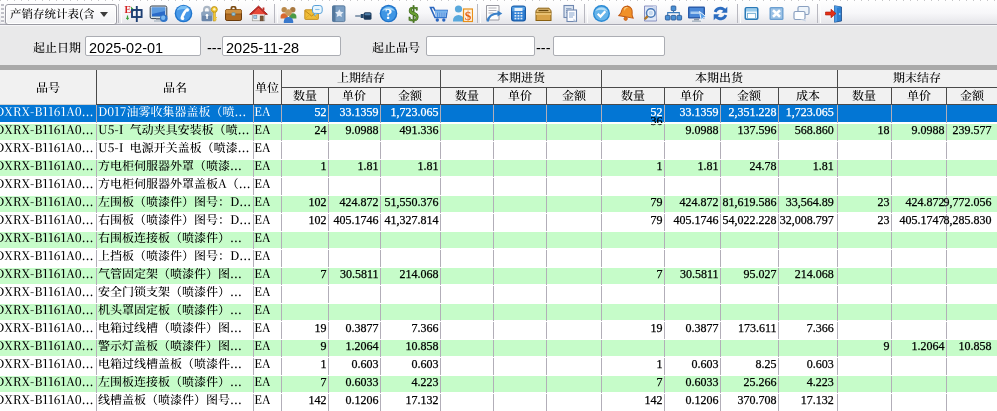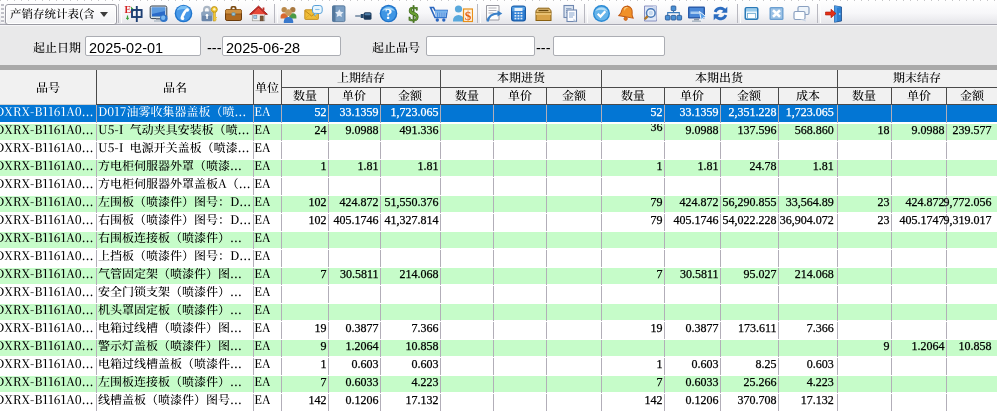--- a/index.html
+++ b/index.html
@@ -40,21 +40,21 @@
           <use href="#g8D77" x="0"></use>
           <use href="#g6B62" x="1000"></use>
           <use href="#g65E5" x="2000"></use>
           <use href="#g671F" x="3000"></use>
         </g>
       </svg></div>
     <div class="inp" style="left:85px;top:36px;width:114px"></div>
     <div class="dtx" style="left:89px;top:40.5px">2025-02-01</div>
     <div class="dtx" style="left:207px;top:40.5px">---</div>
     <div class="inp" style="left:222px;top:36px;width:117px"></div>
-    <div class="dtx" style="left:226px;top:40.5px">2025-06-28</div>
+    <div class="dtx" style="left:226px;top:40.5px">2025-11-28</div>
     <div style="position:absolute;left:372px;top:40.5px"><svg width="48.0" height="15" style="">
         <g transform="translate(0,11) scale(0.012000,0.012000)">
           <use href="#g8D77" x="0"></use>
           <use href="#g6B62" x="1000"></use>
           <use href="#g54C1" x="2000"></use>
           <use href="#g53F7" x="3000"></use>
         </g>
       </svg></div>
     <div class="inp" style="left:426px;top:36px;width:107px"></div>
     <div class="dtx" style="left:536px;top:40.5px">---</div>
@@ -324,21 +324,21 @@
       </svg></div>
     <div style="position:absolute;left:253.5px;top:123.39999999999999px"><svg width="16.6" height="15" style="">
         <g transform="translate(0,11) scale(0.012000,0.012000)">
           <use href="#g0045" x="0"></use>
           <use href="#g0041" x="656"></use>
         </g>
       </svg></div>
     <div class="num" style="right:670.5px;top:123.7px;">24</div>
     <div class="num" style="right:618.5px;top:123.7px;">9.0988</div>
     <div class="num" style="right:558.5px;top:123.7px;">491.336</div>
-    <div class="num" style="right:334.5px;top:121px;margin-left:40px;">36</div>
+    <div class="num" style="right:334.5px;top:115px;margin-left:40px;">36</div>
     <div class="num" style="right:278.5px;top:123.7px;">9.0988</div>
     <div class="num" style="right:220.5px;top:123.7px;">137.596</div>
     <div class="num" style="right:163.2px;top:123.7px;">568.860</div>
     <div class="num" style="right:107.5px;top:123.7px;">18</div>
     <div class="num" style="right:52.5px;top:123.7px;">9.0988</div>
     <div class="num" style="right:5.5px;top:123.7px;">239.577</div>
     <div style="position:absolute;left:-5px;top:141.4px"><svg width="98.5" height="15" style="">
         <g transform="translate(0,11) scale(0.012000,0.012000)">
           <use href="#g0044" x="0"></use>
           <use href="#g0058" x="775"></use>
@@ -519,21 +519,21 @@
         <g transform="translate(0,11) scale(0.012000,0.012000)">
           <use href="#g0045" x="0"></use>
           <use href="#g0041" x="656"></use>
         </g>
       </svg></div>
     <div class="num" style="right:670.5px;top:195.7px;">102</div>
     <div class="num" style="right:618.5px;top:195.7px;">424.872</div>
     <div class="num" style="right:558.5px;top:195.7px;">51,550.376</div>
     <div class="num" style="right:334.5px;top:195.7px;">79</div>
     <div class="num" style="right:278.5px;top:195.7px;">424.872</div>
-    <div class="num" style="right:220.5px;top:195.7px;">56,290.855</div>
+    <div class="num" style="right:220.5px;top:195.7px;">81,619.586</div>
     <div class="num" style="right:163.2px;top:195.7px;">33,564.89</div>
     <div class="num" style="right:107.5px;top:195.7px;">23</div>
     <div class="num" style="right:52.5px;top:195.7px;">424.872</div>
     <div class="num" style="right:5.5px;top:195.7px;">9,772.056</div>
     <div style="position:absolute;left:-5px;top:213.4px"><svg width="98.5" height="15" style="">
         <g transform="translate(0,11) scale(0.012000,0.012000)">
           <use href="#g0044" x="0"></use>
           <use href="#g0058" x="775"></use>
           <use href="#g0052" x="1483"></use>
           <use href="#g0058" x="2209"></use>
@@ -574,24 +574,24 @@
           <use href="#g0045" x="0"></use>
           <use href="#g0041" x="656"></use>
         </g>
       </svg></div>
     <div class="num" style="right:670.5px;top:213.7px;">102</div>
     <div class="num" style="right:618.5px;top:213.7px;">405.1746</div>
     <div class="num" style="right:558.5px;top:213.7px;">41,327.814</div>
     <div class="num" style="right:334.5px;top:213.7px;">79</div>
     <div class="num" style="right:278.5px;top:213.7px;">405.1746</div>
     <div class="num" style="right:220.5px;top:213.7px;">54,022.228</div>
-    <div class="num" style="right:163.2px;top:213.7px;">36,904.072</div>
+    <div class="num" style="right:163.2px;top:213.7px;">32,008.797</div>
     <div class="num" style="right:107.5px;top:213.7px;">23</div>
     <div class="num" style="right:52.5px;top:213.7px;">405.1747</div>
-    <div class="num" style="right:5.5px;top:213.7px;">9,319.017</div>
+    <div class="num" style="right:5.5px;top:213.7px;">8,285.830</div>
     <div style="position:absolute;left:-5px;top:231.4px"><svg width="98.5" height="15" style="">
         <g transform="translate(0,11) scale(0.012000,0.012000)">
           <use href="#g0044" x="0"></use>
           <use href="#g0058" x="775"></use>
           <use href="#g0052" x="1483"></use>
           <use href="#g0058" x="2209"></use>
           <use href="#g002D" x="2917"></use>
           <use href="#g0042" x="3270"></use>
           <use href="#g0031" x="3951"></use>
           <use href="#g0031" x="4420"></use>

